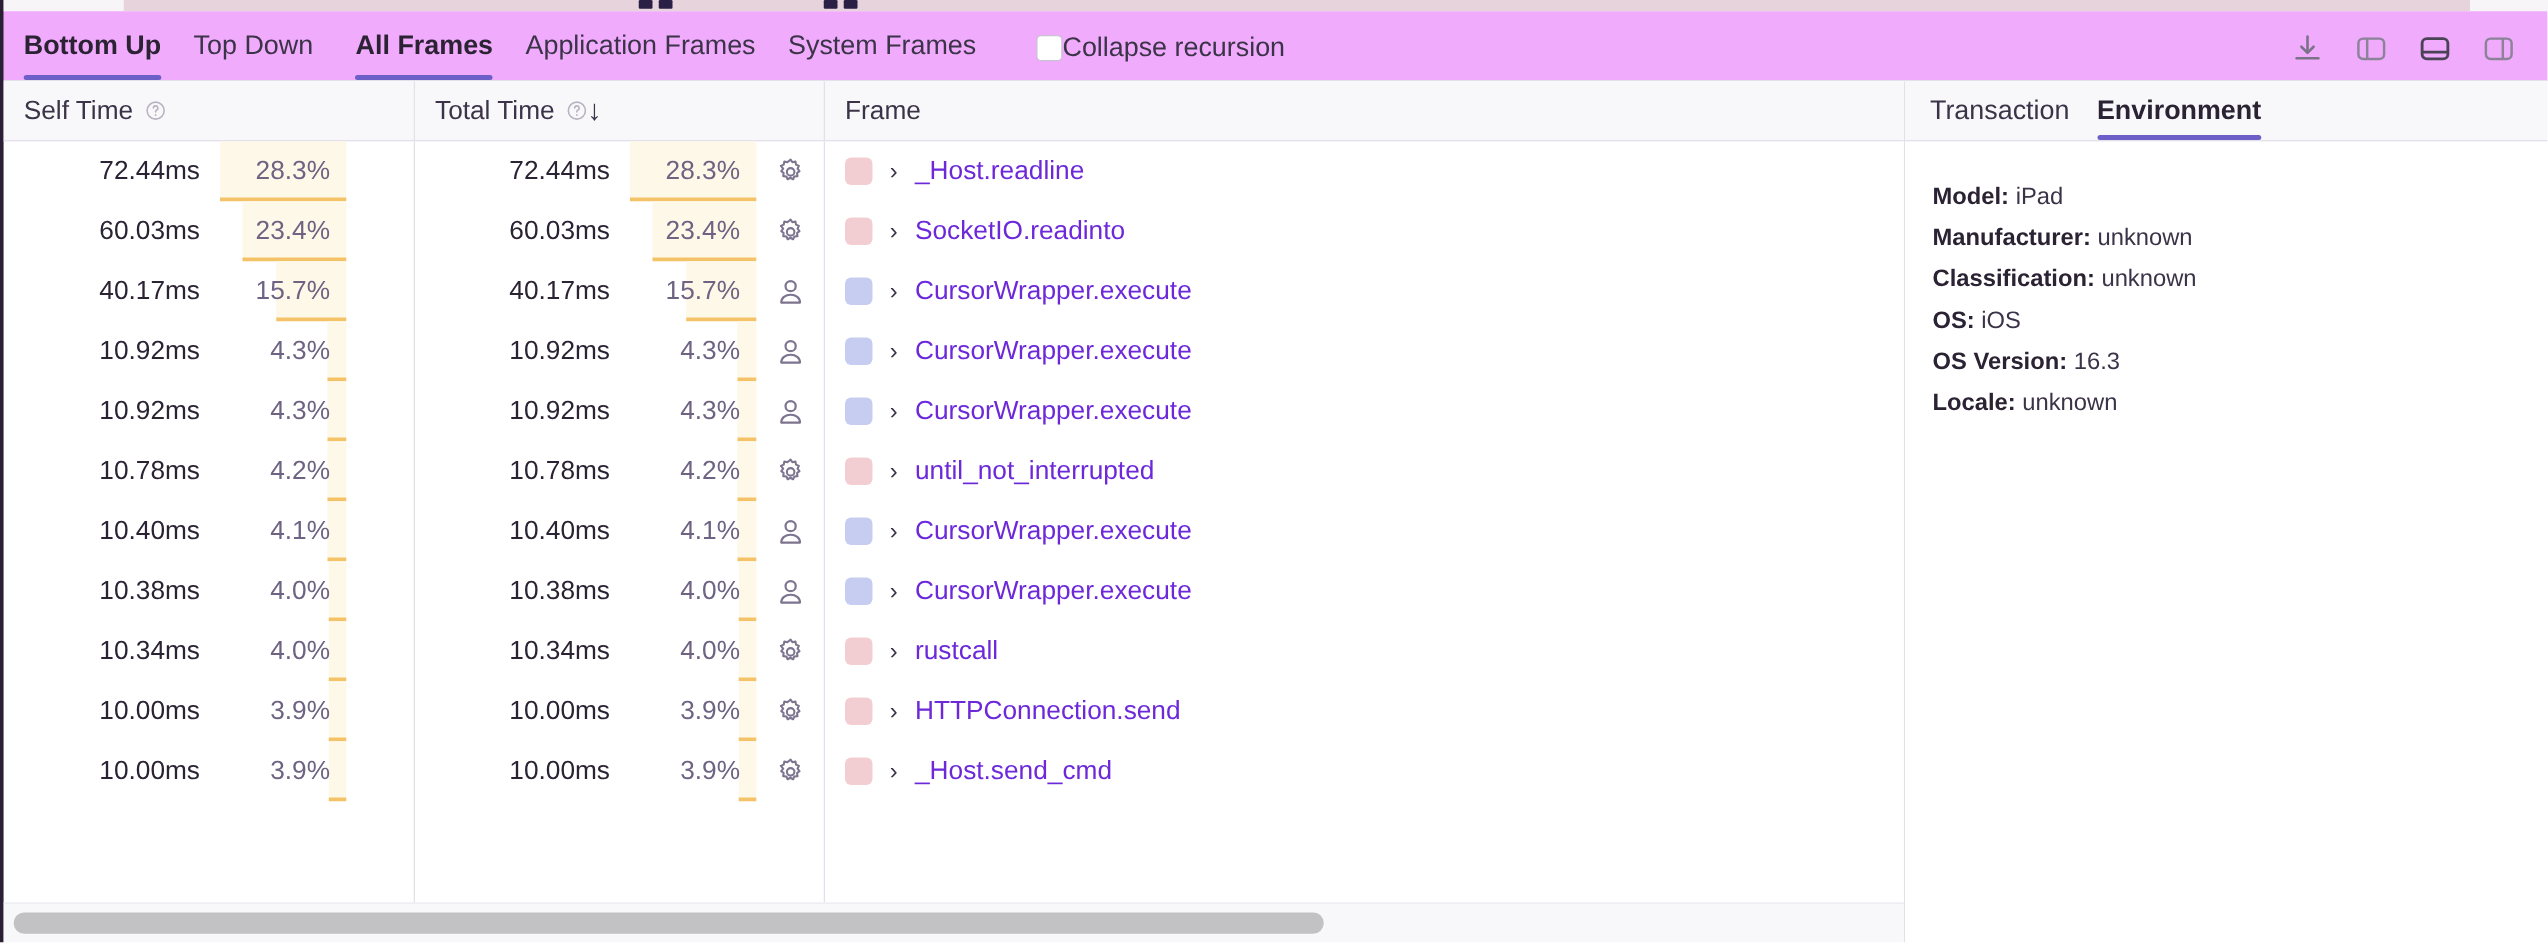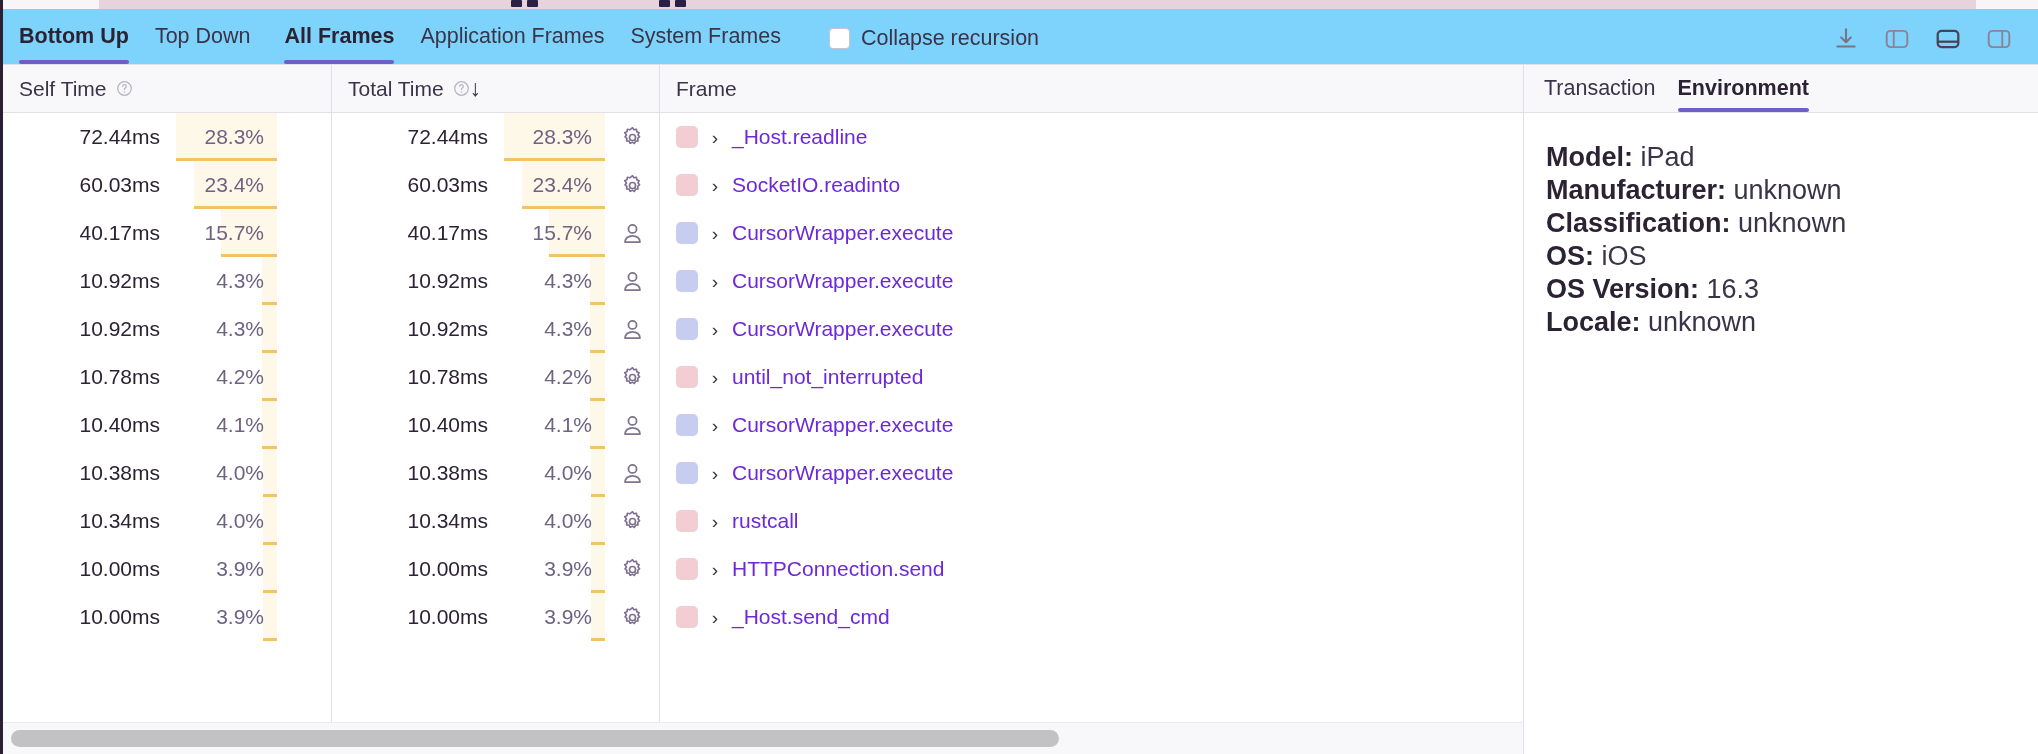--- a/index.html
+++ b/index.html
@@ -35,21 +35,21 @@
   }
   .sliver-mark {
     position: absolute; top: 0; width: 11px; height: 7px;
     background: #2a1f45; border-radius: 1px;
   }
 
   
   .tabbar {
     position: absolute; top: 9px; left: 0; right: 0;
     height: 56px;
-    background: #7dd3fc;
+    background: #f0abfc;
     border-bottom: 1px solid #e4e0ea;
     display: flex; align-items: flex-end;
     padding-left: 16px;
   }
   .tab {
     position: relative;
     font-size: 21.5px;
     line-height: 1;
     color: #3b3348;
     padding: 0 0 17px 0;
@@ -59,21 +59,21 @@
   }
   .tab.sep { margin-right: 34px; }
   .tab.active { font-weight: 700; color: #2b2233; }
   .tab.active::after {
     content: "";
     position: absolute; left: 0; right: 0; bottom: 0;
     height: 4px; background: #6c5fc7; border-radius: 2px;
   }
 
   .collapse-wrap {
-    display: flex; align-items: center; gap: 11px;
+    display: flex; align-items: center; 
     padding-bottom: 15px;
     margin-left: 22px;
     cursor: pointer;
   }
   .checkbox {
     width: 21px; height: 21px;
     border: 1.6px solid #c8c2d4;
     border-radius: 4px;
     background: #ffffff;
   }
@@ -232,21 +232,21 @@
     white-space: nowrap;
   }
   .rp-tab.active { font-weight: 700; color: #2b2233; }
   .rp-tab.active::after {
     content: "";
     position: absolute; left: 0; right: 0; bottom: 0;
     height: 4px; background: #6c5fc7; border-radius: 2px;
   }
   .rp-body { padding: 28px 22px 0 22px; }
   .kv {
-    font-size: 27px; line-height: 33px;
+    font-size: 19px; line-height: 33px;
     color: #2b2233;
     white-space: nowrap;
   }
   .kv b { font-weight: 700; }
   .kv span.val { color: #3b3348; }
 
   
   .hscroll {
     position: absolute; left: 0; bottom: 0;
     width: 1520px; height: 32px;

